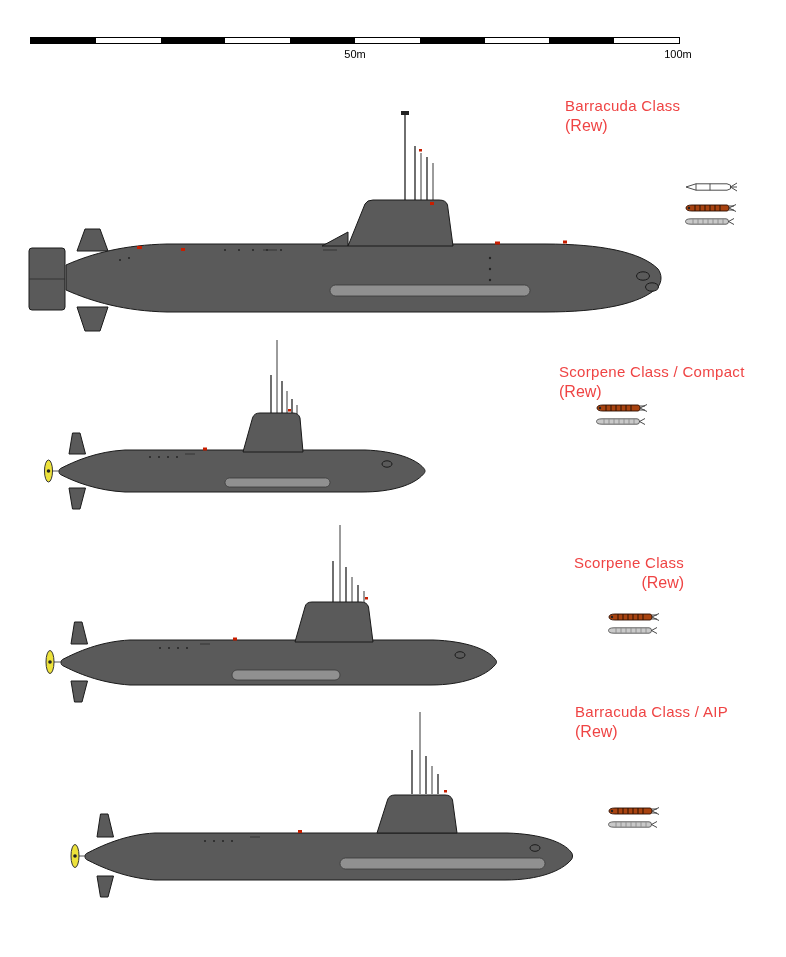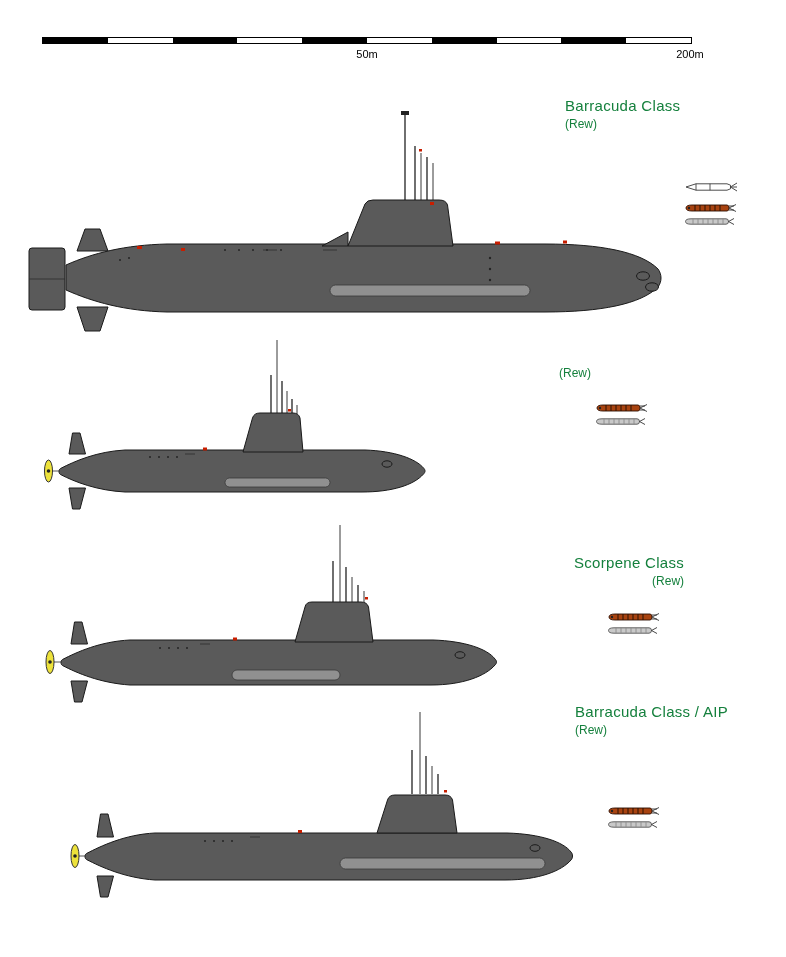--- a/index.html
+++ b/index.html
@@ -5,33 +5,33 @@
   :root{
     --hull:#5a5a5a; --outline:#1a1a1a; --propeller:#ede23b; --marking:#c81e00;
     --groove:#909090; --torpedo_red:#a84310; --torpedo_gray:#c9c9c9; --missile:#ffffff;
     --scale_black:#000000;
   }
   *{margin:0;padding:0;box-sizing:border-box;}
   body{background:#fff;font-family:"Liberation Sans",sans-serif;}
   .canvas{position:relative;width:786px;height:957px;background:#fff;overflow:hidden;}
 
   
-  .scalebar{position:absolute;left:42px;top:37px;width:694px;}
+  .scalebar{position:absolute;left:30px;top:37px;width:694px;}
   .scalebar .bar{width:650px;height:7px;border:1px solid var(--scale_black);display:flex;background:#fff;}
   .scalebar .seg{flex:1;}
   .scalebar .seg.b{background:var(--scale_black);}
   .scalebar .seg.w{background:#fff;}
   .scalebar .slabel{position:absolute;top:11px;transform:translateX(-50%);font-size:11px;color:#000;white-space:nowrap;}
   .scalebar .s50{left:325px;}
   .scalebar .s100{left:648px;}
 
   
-  .entry-label{position:absolute;color:#15803d;}
+  .entry-label{position:absolute;color:#ef4444;}
   .entry-label .name{font-size:15px;letter-spacing:.3px;white-space:nowrap;}
-  .entry-label .credit{font-size:12px;margin-top:3px;}
+  .entry-label .credit{font-size:16px;margin-top:3px;}
   .lbl-barracuda{left:565px;top:97px;}
   .lbl-compact{left:559px;top:363px;}
   .lbl-scorpene{left:574px;top:554px;text-align:right;}
   .lbl-aip{left:575px;top:703px;}
 
   
   .draw{position:absolute;}
   .draw-barracuda{left:25px;top:98px;}
   .draw-compact{left:35px;top:333px;}
   .draw-scorpene{left:35px;top:518px;}
@@ -98,21 +98,21 @@
         <span class="seg b"></span>
         <span class="seg w"></span>
         <span class="seg b"></span>
         <span class="seg w"></span>
         <span class="seg b"></span>
         <span class="seg w"></span>
         <span class="seg b"></span>
         <span class="seg w"></span>
     </div>
     <span class="slabel s50">50m</span>
-    <span class="slabel s100">200m</span>
+    <span class="slabel s100">100m</span>
   </div>
 
   <div class="entry-label lbl-barracuda">
     <div class="name">Barracuda Class</div>
     <div class="credit">(Rew)</div>
   </div>
 
   <svg class="draw draw-barracuda" width="650" height="242" viewBox="0 0 650 242">
 
     <path class="mast-line" d="M380 104 V16"></path>
@@ -164,20 +164,21 @@
       </svg>
     <svg width="58" height="10">
         <use href="#sym-torp-red"></use>
       </svg>
     <svg width="54" height="9">
         <use href="#sym-torp-gray"></use>
       </svg>
   </div>
 
   <div class="entry-label lbl-compact">
+    <div class="name">Scorpene Class / Compact</div>
     <div class="credit">(Rew)</div>
   </div>
 
   <svg class="draw draw-compact" width="400" height="190" viewBox="0 0 400 190">
 
     <path class="mast-thin" d="M242 81 V7"></path>
     <path class="mast-line" d="M236 81 V42"></path>
     <path class="mast-line" d="M247 81 V48"></path>
     <path class="mast-thin" d="M252 81 V58"></path>
     <path class="mast-line" d="M257 81 V66"></path>

